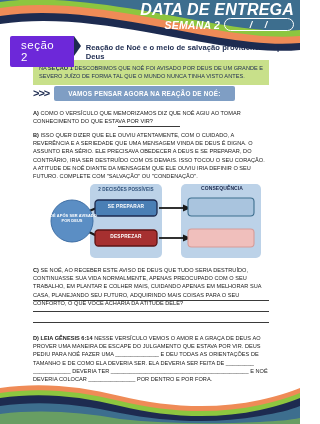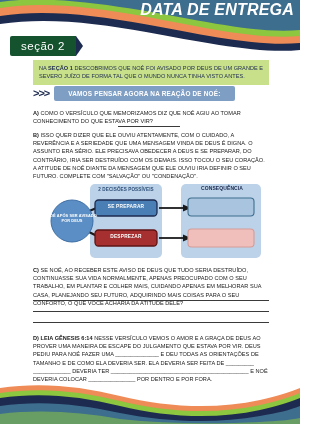--- a/index.html
+++ b/index.html
@@ -32,21 +32,21 @@
     display:flex;align-items:center;justify-content:center;
     color:#ffffff;font-size:9px;font-style:italic;font-weight:bold;
     letter-spacing:5px;
     padding-left:4px;
     box-sizing:border-box;
   }
 
   
   .section-row{position:absolute;top:36px;left:10px;display:flex;align-items:stretch;}
   .section-badge{
-    background:#14532d;
+    background:#6d28d9;
     color:#ffffff;
     font-size:11.5px;
     padding:3px 11px 4px 11px;
     display:flex;align-items:center;
     border-radius:2px 0 0 2px;
     letter-spacing:.5px;
     position:relative;z-index:2;
   }
   .badge-arrow{
     width:0;height:0;
@@ -153,26 +153,31 @@
       <path d="M0,0 L300,0 L300,40 C240,46 180,30 120,22 C70,15 30,18 0,26 Z" fill="#1d2b50"></path>
       <path d="M0,0 L300,0 L300,32 C240,40 175,24 118,16 C68,9 28,12 0,20 Z" fill="#3d6e8e"></path>
       <path d="M0,2 C40,-4 90,2 140,10 C200,20 255,34 300,30 L300,38 C252,44 198,28 138,18 C88,9 40,4 0,11 Z" fill="#8dc63f"></path>
       <path d="M0,8 C42,1 92,7 142,16 C202,27 256,40 300,36 L300,45 C252,51 198,35 138,25 C88,16 40,11 0,18 Z" fill="#ef8b57"></path>
       <path d="M0,16 C44,9 94,15 144,24 C204,35 258,47 300,43 L300,54 C252,59 198,43 138,33 C88,24 40,19 0,27 Z" fill="#1d2b50"></path>
       <path d="M0,24 C46,17 96,23 146,32 C206,43 260,54 300,50 L300,58 L0,58 Z" fill="#ffffff"></path>
       <path d="M170,0 C200,10 250,22 300,18 L300,0 Z" fill="#1d2b50" opacity="0"></path>
     </svg>
     <div class="header-text">
       <div class="hdr-line1">DATA DE ENTREGA</div>
+      <div class="hdr-line2-wrap">
+        <span class="hdr-line2">SEMANA 2</span>
+        <span class="date-box">/    /</span>
+      </div>
     </div>
   </div>
 
   <div class="section-row">
     <div class="section-badge">seção 2</div>
     <div class="badge-arrow"></div>
+    <div class="section-title">Reação de Noé e o meio de salvação providenciado por Deus</div>
   </div>
 
   <div class="green-box">
     <span>NA </span><b>SEÇÃO 1</b><span> DESCOBRIMOS QUE NOÉ FOI AVISADO POR DEUS DE UM GRANDE E SEVERO JUÍZO DE FORMA TAL QUE O MUNDO NUNCA TINHA VISTO ANTES.</span>
   </div>
 
   <div class="pensar-row">
     <span class="chev">&gt;&gt;&gt;</span>
     <span class="pensar-bar">VAMOS PENSAR AGORA NA REAÇÃO DE NOÉ:</span>
   </div>

